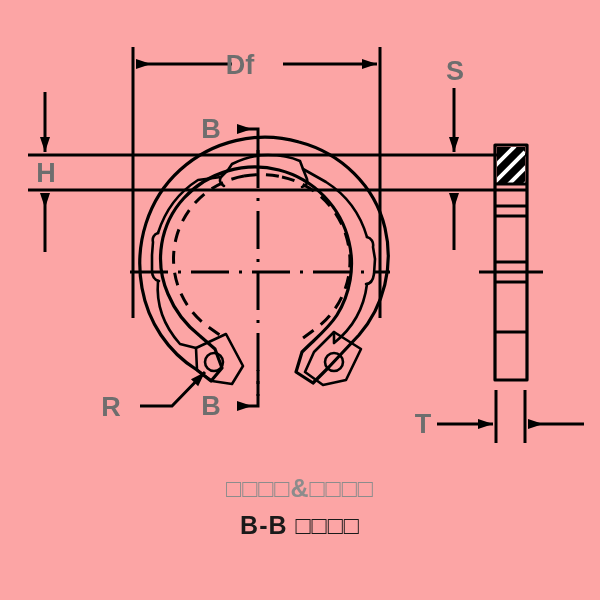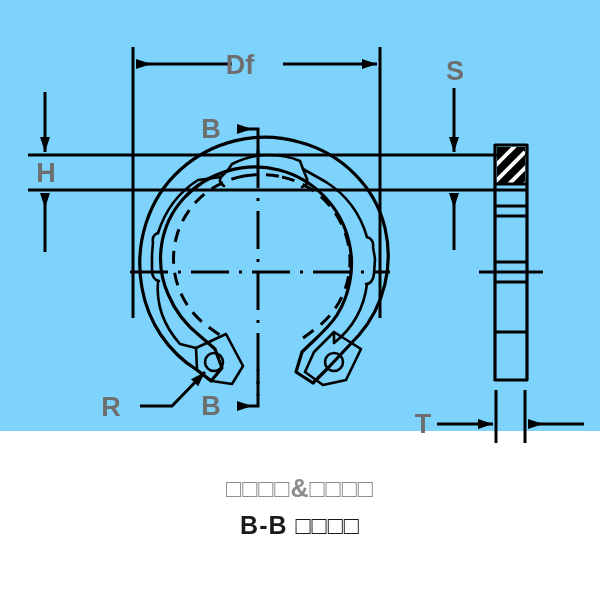--- a/index.html
+++ b/index.html
@@ -9,22 +9,22 @@
   }
   body {
     width: 600px;
     height: 600px;
     font-family: "Liberation Sans", sans-serif;
     overflow: hidden;
   }
   #drawing-root {
     position: relative;
     width: 600px;
-    height: 431px;
-    background: #7dd3fc;
+    height: 600px;
+    background: #fca5a5;
   }
   svg#technical-drawing {
     display: block;
     width: 600px;
     height: 600px;
   }
   .dim-label {
     font-family: "Liberation Sans", sans-serif;
     font-size: 27px;
     font-weight: bold;

